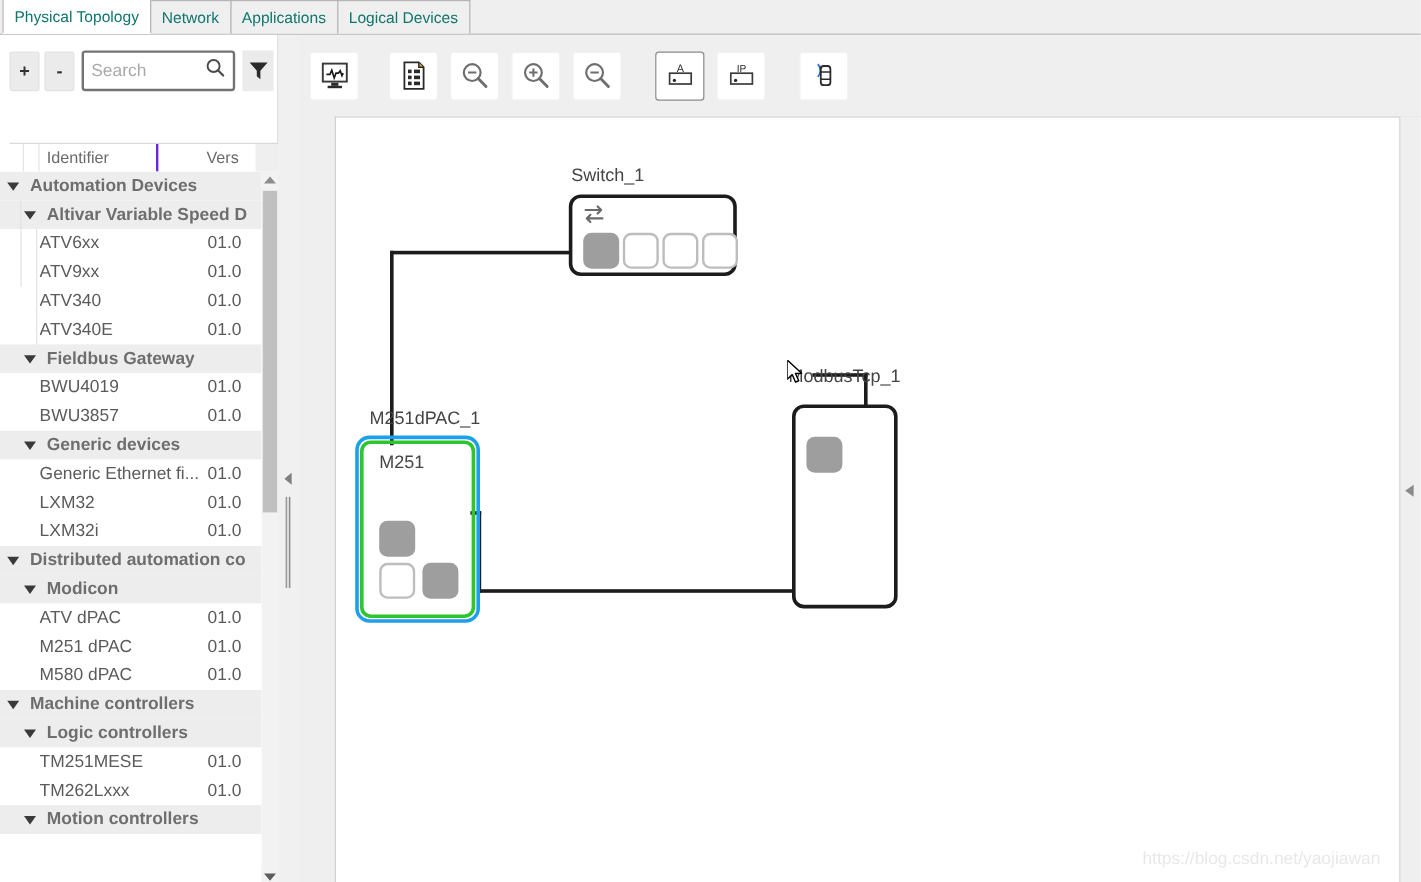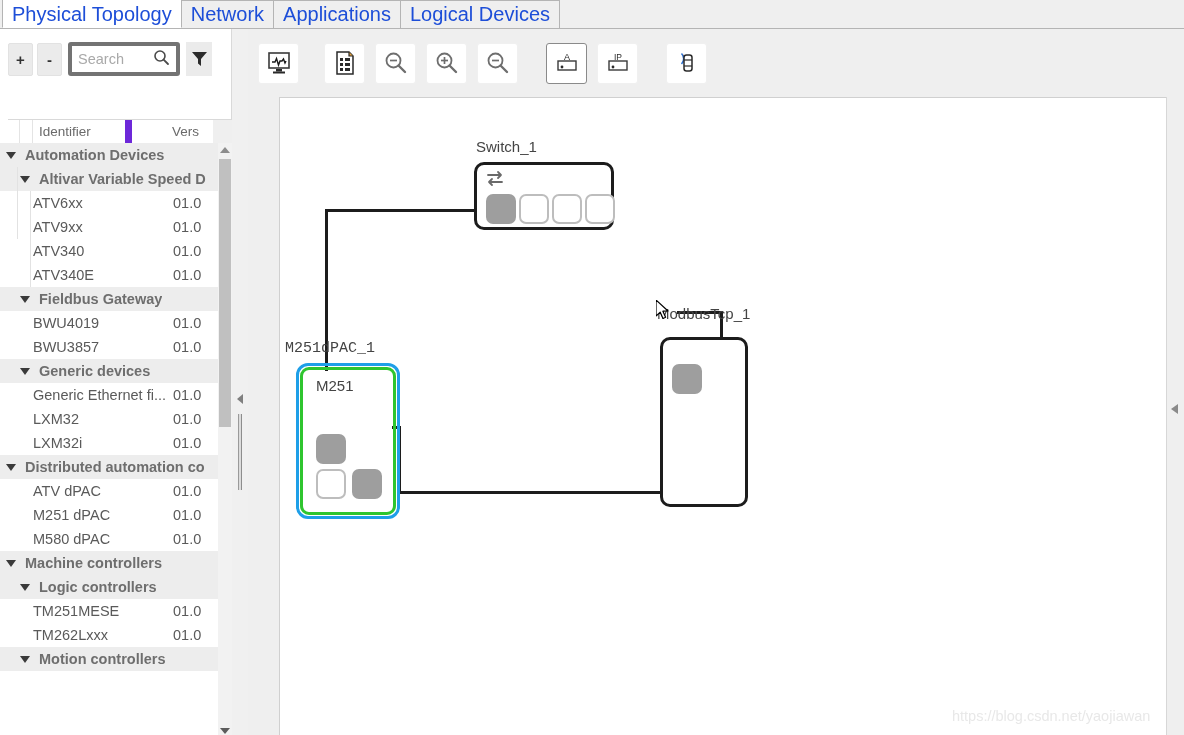--- a/index.html
+++ b/index.html
@@ -24,22 +24,22 @@
     background: #efefef;
     border-bottom: 1px solid #b4b4b4;
     display: flex;
     align-items: flex-end;
     padding-left: 2px;
   }
   .tab {
     height: 28px;
     line-height: 27px;
     padding: 0 9px;
-    font-size: 20px;
-    color: #1d4ed8;
+    font-size: 13px;
+    color: #0f766e;
     background: #efefef;
     border: 1px solid #b4b4b4;
     border-bottom: none;
     margin-right: -1px;
     white-space: nowrap;
     cursor: default;
   }
   .tab.active {
     background: #ffffff;
     height: 29px;
@@ -65,23 +65,23 @@
   .sqbtn {
     width: 25px; height: 33px;
     background: #ebebeb;
     border: 1px solid #e2e2e2;
     border-radius: 2px;
     display: flex; align-items: center; justify-content: center;
     font-size: 15px; color: #333; font-weight: bold;
     cursor: pointer;
   }
   #searchbox {
-    width: 112px; height: 34px;
-    background: #ffffff;
-    border: 4px solid #737373;
+    width: 128px; height: 34px;
+    background: #ffffff;
+    border: 2px solid #737373;
     border-radius: 3px;
     display: flex; align-items: center;
     padding: 0 6px;
     margin-left: 2px;
   }
   #searchbox .ph {
     flex: 1; font-size: 14.5px; color: #a9a9a9;
     line-height: 32px;
   }
   .filter-btn {
@@ -97,21 +97,21 @@
     position: absolute; left: 8px; top: 90px;
     width: 224px; height: 24px;
     background: #ffffff;
     border-top: 1px solid #d9d9d9;
     display: flex;
     font-size: 13.5px;
     color: #6a6a6a;
   }
   .ch-blank { width: 12px; border-right: 1px solid #e4e4e4; }
   .ch-blank2 { width: 13px; border-right: 1px solid #e4e4e4; }
-  .ch-ident { flex: 1; padding-left: 6px; line-height: 23px; border-right: 7px solid #6d28d9; }
+  .ch-ident { flex: 1; padding-left: 6px; line-height: 23px; border-right: 2px solid #6d28d9; }
   .ch-vers { width: 45px; padding-left: 4px; line-height: 23px; overflow: hidden; white-space: nowrap; margin-left: 36px;}
   .ch-tail { width: 19px; background: #efefef; }
 
   
   #tree {
     position: absolute; left: 0; top: 114px;
     width: 218px; height: 595px;
     background: #ffffff;
     overflow: hidden;
   }
@@ -393,20 +393,24 @@
             <span class="lbl">LXM32</span>
             <span class="ver">01.0</span>
           </div>
           <div class="trow leaf">
             <span class="lbl">LXM32i</span>
             <span class="ver">01.0</span>
           </div>
           <div class="trow g0">
             <span class="caret"></span>
             <span class="lbl">Distributed automation co</span>
+          </div>
+          <div class="trow g1">
+            <span class="caret"></span>
+            <span class="lbl">Modicon</span>
           </div>
           <div class="trow leaf">
             <span class="lbl">ATV dPAC</span>
             <span class="ver">01.0</span>
           </div>
           <div class="trow leaf">
             <span class="lbl">M251 dPAC</span>
             <span class="ver">01.0</span>
           </div>
           <div class="trow leaf">
@@ -564,21 +568,21 @@
             <path d="M3 6 H16 M13 3 L16 6 L13 9" fill="none" stroke="#6a6a6a" stroke-width="1.8" stroke-linecap="round" stroke-linejoin="round"></path>
             <path d="M17 13 H4 M7 10 L4 13 L7 16" fill="none" stroke="#6a6a6a" stroke-width="1.8" stroke-linecap="round" stroke-linejoin="round"></path>
           </svg>
         </span>
         <div class="port filled" style="left: 9px; top: 29px; background: rgb(158, 158, 158);"></div>
         <div class="port empty" style="left:42px; top:29px;"></div>
         <div class="port empty" style="left:75px; top:29px;"></div>
         <div class="port empty" style="left:108px;top:29px;"></div>
       </div>
 
-      <div class="nodelabel" style="left:5px; top:242px;font-family:Liberation Mono, monospace;">M251dPAC_1</div>
+      <div class="nodelabel" style="left:28px; top:242px;">M251dPAC_1</div>
       <div id="sel-outer" style="left: 16px; top: 265px; width: 104px; height: 156px; border-color: rgb(30, 159, 232);"></div>
       <div id="sel-inner" style="left: 20px; top: 269px; width: 96px; height: 148px; border-color: rgb(47, 197, 47);"></div>
       <div class="devbox" id="m251-box" style="left:24px; top:273px; width:88px; height:140px; border-color:#ffffff;">
         <span class="inner-label" style="left:9px; top:3px;">M251</span>
         <div class="port filled" style="left: 9px; top: 60px; background: rgb(158, 158, 158);"></div>
         <div class="port empty" style="left:9px;  top:95px;"></div>
         <div class="port filled" style="left: 45px; top: 95px; background: rgb(158, 158, 158);"></div>
       </div>
 
       <div class="nodelabel" style="left:377px; top:207px;">ModbusTcp_1</div>

